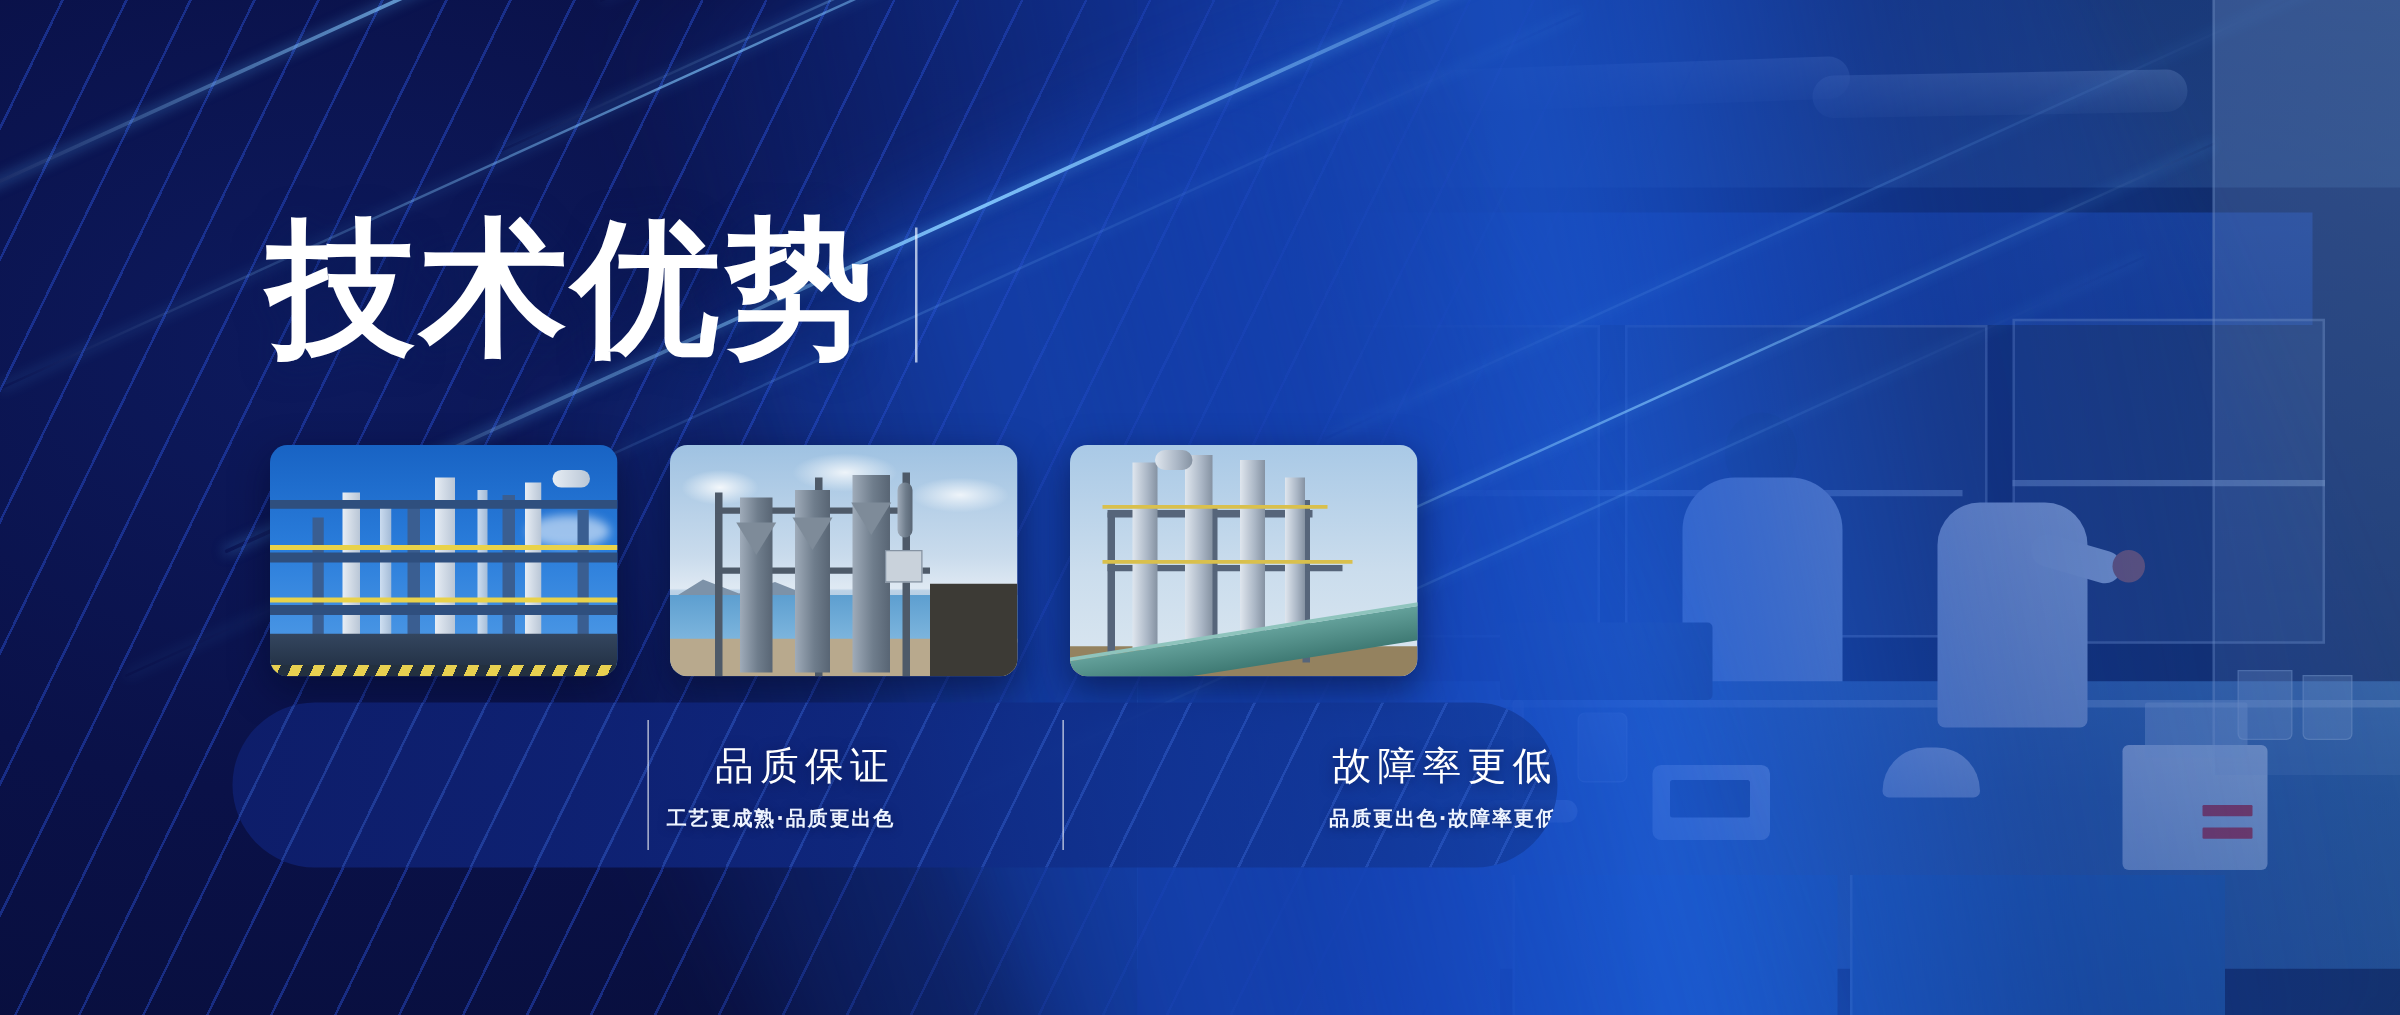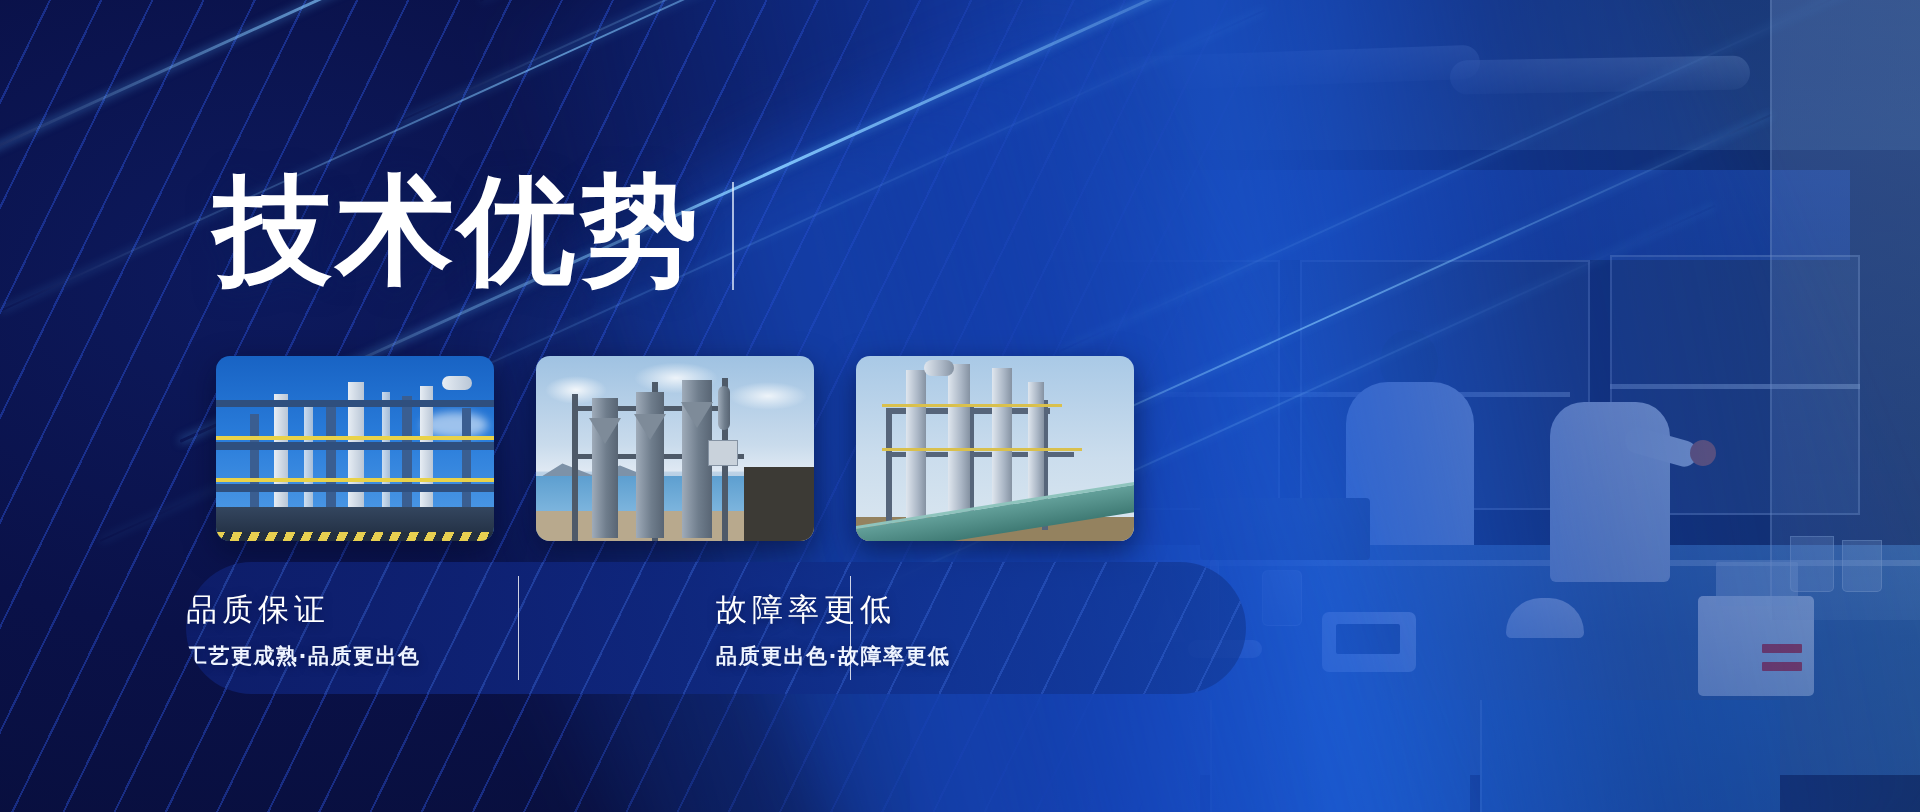--- a/index.html
+++ b/index.html
@@ -187,25 +187,25 @@
     position:absolute;left:186px;top:562px;width:1060px;height:132px;
     border-radius:66px;
     background:linear-gradient(100deg,rgba(14,30,108,.92) 0%,rgba(15,38,126,.86) 40%,rgba(16,48,140,.74) 72%,rgba(17,56,148,.62) 100%);
     overflow:hidden;
   }
   .panel-stripes{position:absolute;inset:0;
     background:repeating-linear-gradient(116deg,
       rgba(0,0,0,0) 0px,rgba(0,0,0,0) 44px,
       rgba(70,120,235,.30) 44px,rgba(70,120,235,.30) 46px);}
   .panel-inner{position:absolute;inset:0;display:flex;align-items:center;}
-  .feat{flex:1;text-align:left;position:relative;padding-top:2px;}
+  .feat{flex:1;text-align:right;position:relative;padding-top:2px;}
   .feat-title{font-size:31px;letter-spacing:5px;color:#ffffff;font-weight:400;
     font-family:"DejaVu Sans","Liberation Sans",sans-serif;margin-bottom:11px;
     text-shadow:0 2px 10px rgba(5,15,60,.6);}
-  .feat-sub{font-size:21px;letter-spacing:1.5px;color:#eef4ff;font-weight:700;
+  .feat-sub{font-size:16px;letter-spacing:1.5px;color:#eef4ff;font-weight:700;
     font-family:"DejaVu Sans","Liberation Sans",sans-serif;
     text-shadow:0 1px 8px rgba(5,15,60,.6);}
   .vdiv{position:absolute;top:14px;width:1px;height:104px;background:rgba(255,255,255,.8);}
   .vdiv.v1{left:332px;}
   .vdiv.v2{left:664px;}
 </style>
 </head>
 <body>
 
 <div id="stage">

